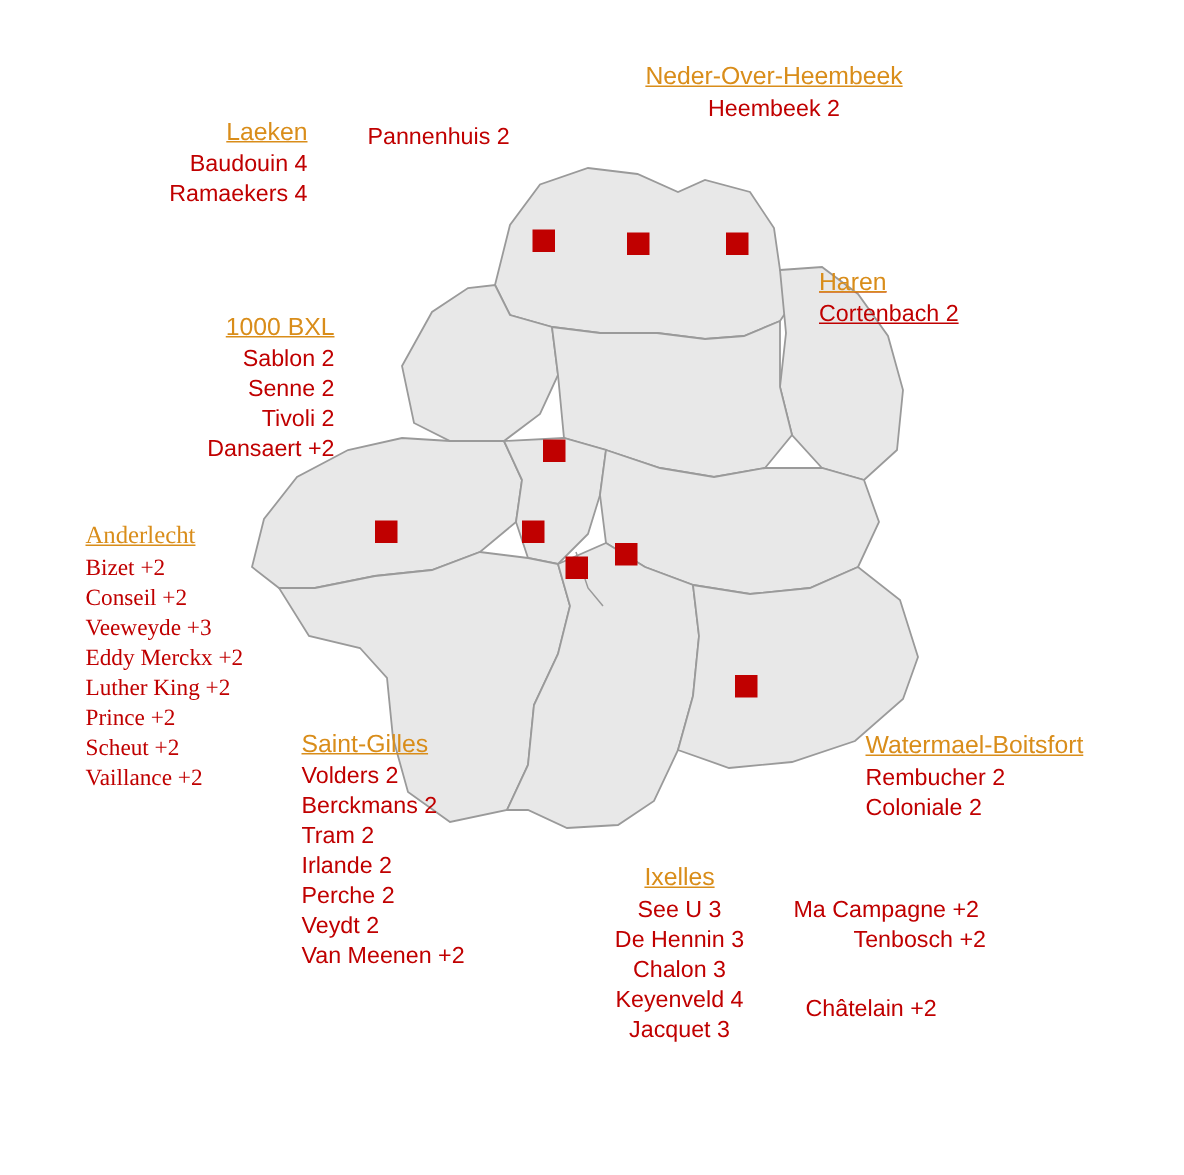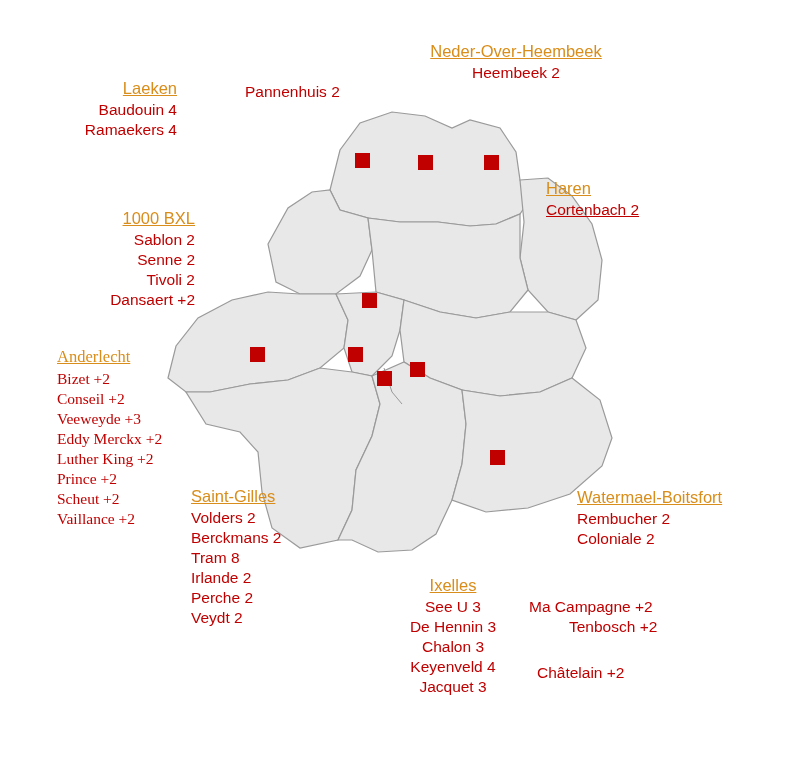--- a/index.html
+++ b/index.html
@@ -36,32 +36,32 @@
   .group .g-title {
     color: #d98d1a;
     font-size: 16.5px;
     text-decoration: underline;
     display: block;
     margin-bottom: 2px;
   }
   .group .g-item {
     display: block;
   }
-  .align-right { text-align: right; }
+  .align-right { text-align: right; margin-left: 28px; }
   .align-left  { text-align: left; }
   .align-center{ text-align: center; }
 
   
   #grp-neder   { left: 416px; top: 41px;  width: 200px; }
   #grp-laeken  { left: 77px;  top: 78px;  width: 100px; }
   #grp-panne   { left: 201px; top: 82px;  width: 160px; margin-left: 44px; }
   #grp-haren   { left: 546px; top: 178px; width: 160px; text-decoration: underline; }
   #grp-1000    { left: 60px;  top: 208px; width: 135px; }
   #grp-ander   { left: 57px;  top: 347px; width: 170px; font-family: Liberation Serif, serif; }
-  #grp-saint   { left: 191px; top: 486px; width: 160px; }
+  #grp-saint   { left: 201px; top: 486px; width: 160px; }
   #grp-water   { left: 577px; top: 487px; width: 180px; }
   #grp-ixelles { left: 378px; top: 575px; width: 150px; text-align: center; }
   #grp-campagne{ left: 529px; top: 597px; width: 160px; }
 
   .marker {
     position: absolute;
     width: 15px;
     height: 15px;
     background: #c00000;
   }
@@ -145,24 +145,25 @@
     <span class="g-item">Luther King +2</span>
     <span class="g-item">Prince +2</span>
     <span class="g-item">Scheut +2</span>
     <span class="g-item">Vaillance +2</span>
   </div>
 
   <div class="group align-left" id="grp-saint">
     <span class="g-title">Saint-Gilles</span>
     <span class="g-item">Volders 2</span>
     <span class="g-item">Berckmans 2</span>
-    <span class="g-item">Tram 8</span>
+    <span class="g-item">Tram 2</span>
     <span class="g-item">Irlande 2</span>
     <span class="g-item">Perche 2</span>
     <span class="g-item">Veydt 2</span>
+    <span class="g-item">Van Meenen +2</span>
   </div>
 
   <div class="group align-left" id="grp-water">
     <span class="g-title">Watermael-Boitsfort</span>
     <span class="g-item">Rembucher 2</span>
     <span class="g-item">Coloniale 2</span>
   </div>
 
   <div class="group align-left" id="grp-ixelles">
     <span class="g-title">Ixelles</span>

